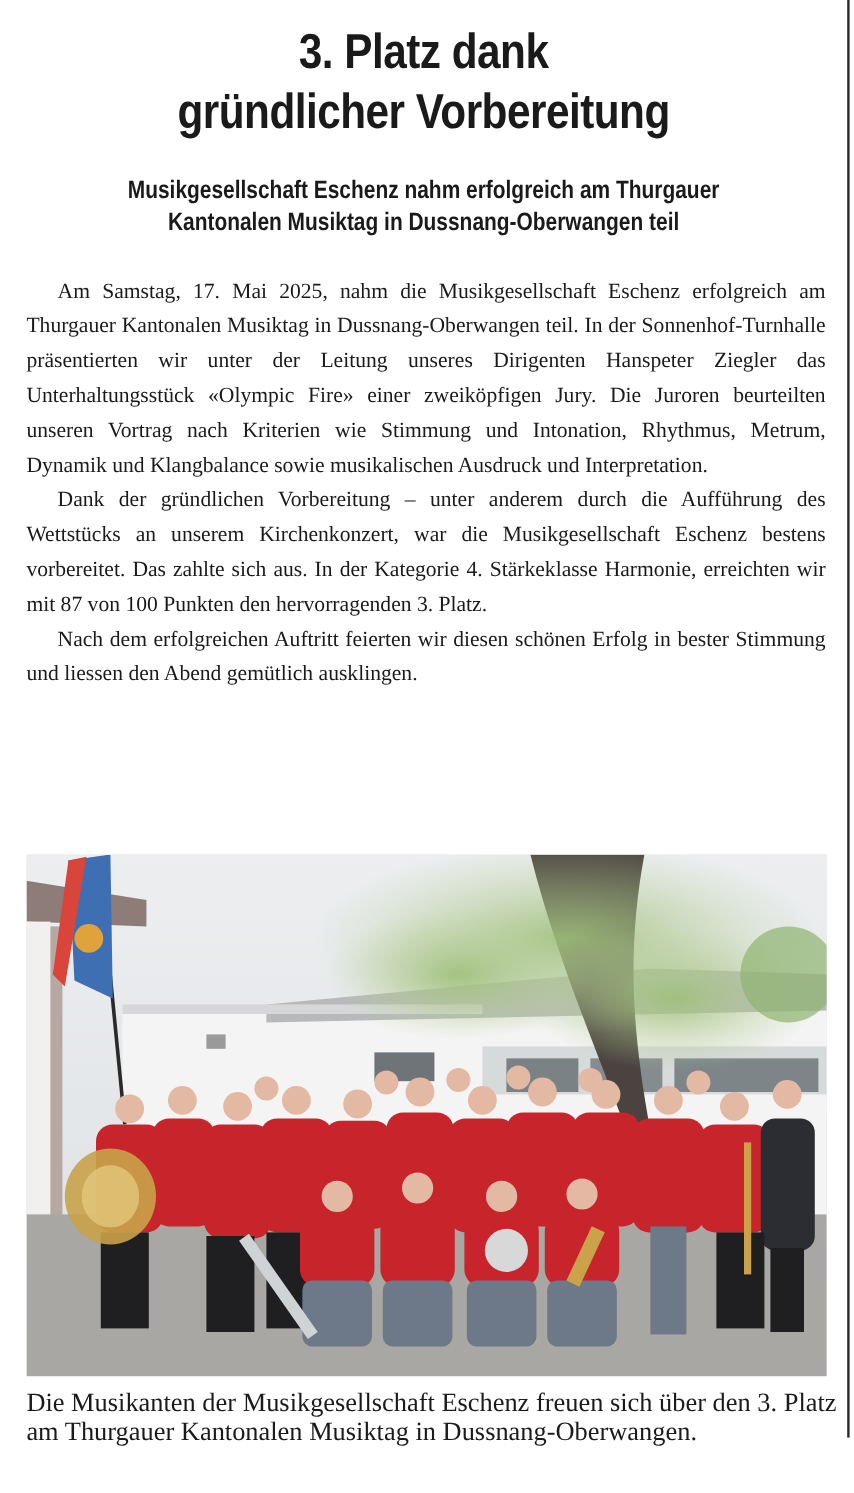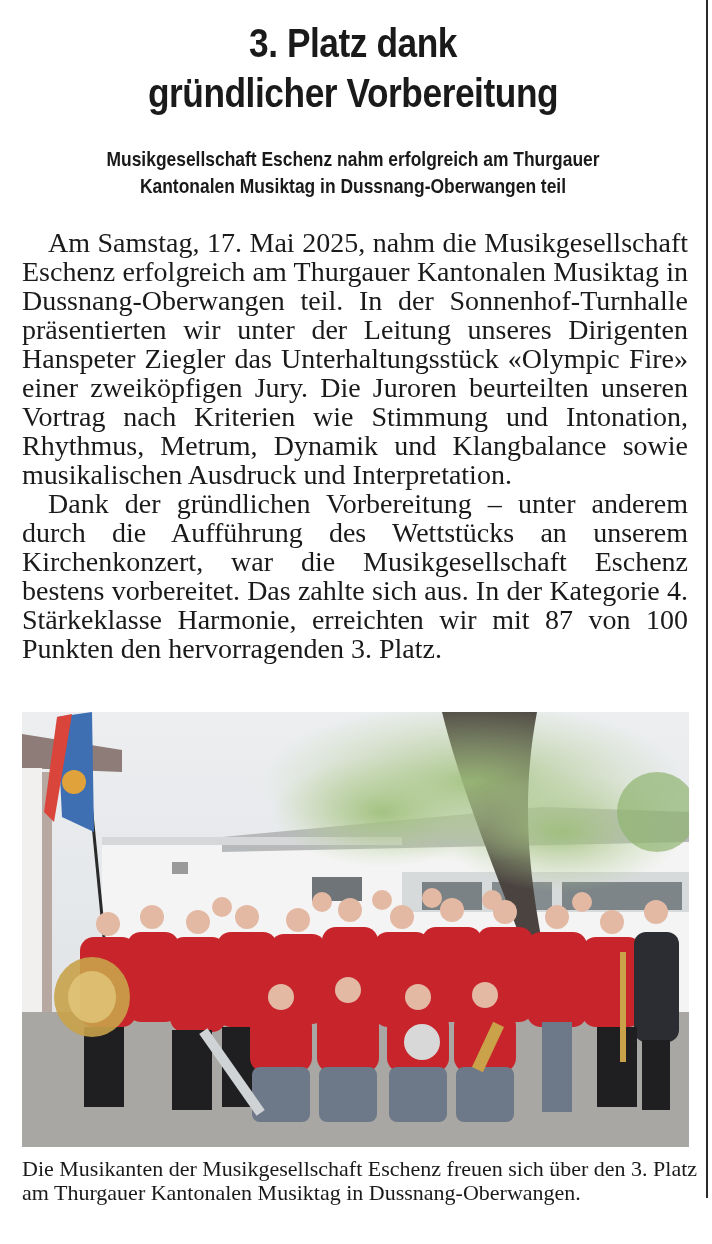--- a/index.html
+++ b/index.html
@@ -12,21 +12,21 @@
     transform: scaleX(0.86); transform-origin: center top;
   }
   .subhead {
     position: absolute; left: 0; top: 145px; width: 706px;
     text-align: center; font-family: "Liberation Sans", sans-serif;
     font-weight: bold; font-size: 21px; line-height: 27px;
     transform: scaleX(0.83); transform-origin: center top;
   }
   .body {
     position: absolute; left: 22px; top: 228px; width: 666px;
-    font-family: "Liberation Serif", serif; font-size: 28px; line-height: 29px;
+    font-family: "Liberation Serif", serif; font-size: 18px; line-height: 29px;
     text-align: justify; hyphens: manual;
   }
   .body p { margin: 0; text-indent: 26px; }
   .photo {
     position: absolute; left: 22px; top: 712px; width: 667px; height: 435px;
     overflow: hidden; background: #e7e9eb;
   }
   .caption {
     position: absolute; left: 22px; top: 1157px; width: 680px;
     font-family: "Liberation Serif", serif; font-size: 22px; line-height: 24px;
@@ -43,20 +43,21 @@
 </div>
 
 <div class="subhead">
   <div>Musikgesellschaft Eschenz nahm erfolgreich am Thurgauer</div>
   <div>Kantonalen Musiktag in Dussnang-Oberwangen teil</div>
 </div>
 
 <div class="body">
   <p>Am Samstag, 17. Mai 2025, nahm die Musikgesellschaft Eschenz erfolgreich am Thurgauer Kantonalen Musiktag in Duss­nang-Oberwangen teil. In der Sonnenhof-Turnhalle präsentierten wir unter der Leitung unseres Dirigenten Hanspeter Ziegler das Unterhaltungsstück «Olympic Fire» einer zweiköpfigen Jury. Die Juroren beurteilten unseren Vortrag nach Kriterien wie Stimmung und Intonation, Rhythmus, Metrum, Dynamik und Klangbalance sowie musikalischen Ausdruck und Interpretation.</p>
   <p>Dank der gründlichen Vorbereitung – unter anderem durch die Aufführung des Wettstücks an unserem Kirchenkonzert, war die Musikgesellschaft Eschenz bestens vorbereitet. Das zahlte sich aus. In der Kategorie 4. Stärkeklasse Harmonie, erreichten wir mit 87 von 100 Punkten den hervorragenden 3. Platz.</p>
+  <p>Nach dem erfolgreichen Auftritt feierten wir diesen schönen Erfolg in bester Stimmung und liessen den Abend gemütlich ausklingen.</p>
 </div>
 
 <div class="photo">
   <svg width="667" height="435" viewBox="0 0 667 435" xmlns="http://www.w3.org/2000/svg">
     <defs>
       <linearGradient id="sky" x1="0" y1="0" x2="0" y2="1">
         <stop offset="0" stop-color="#eceef0"></stop>
         <stop offset="1" stop-color="#dcdfe2"></stop>
       </linearGradient>
       <radialGradient id="leaf" cx="0.5" cy="0.5" r="0.5">

